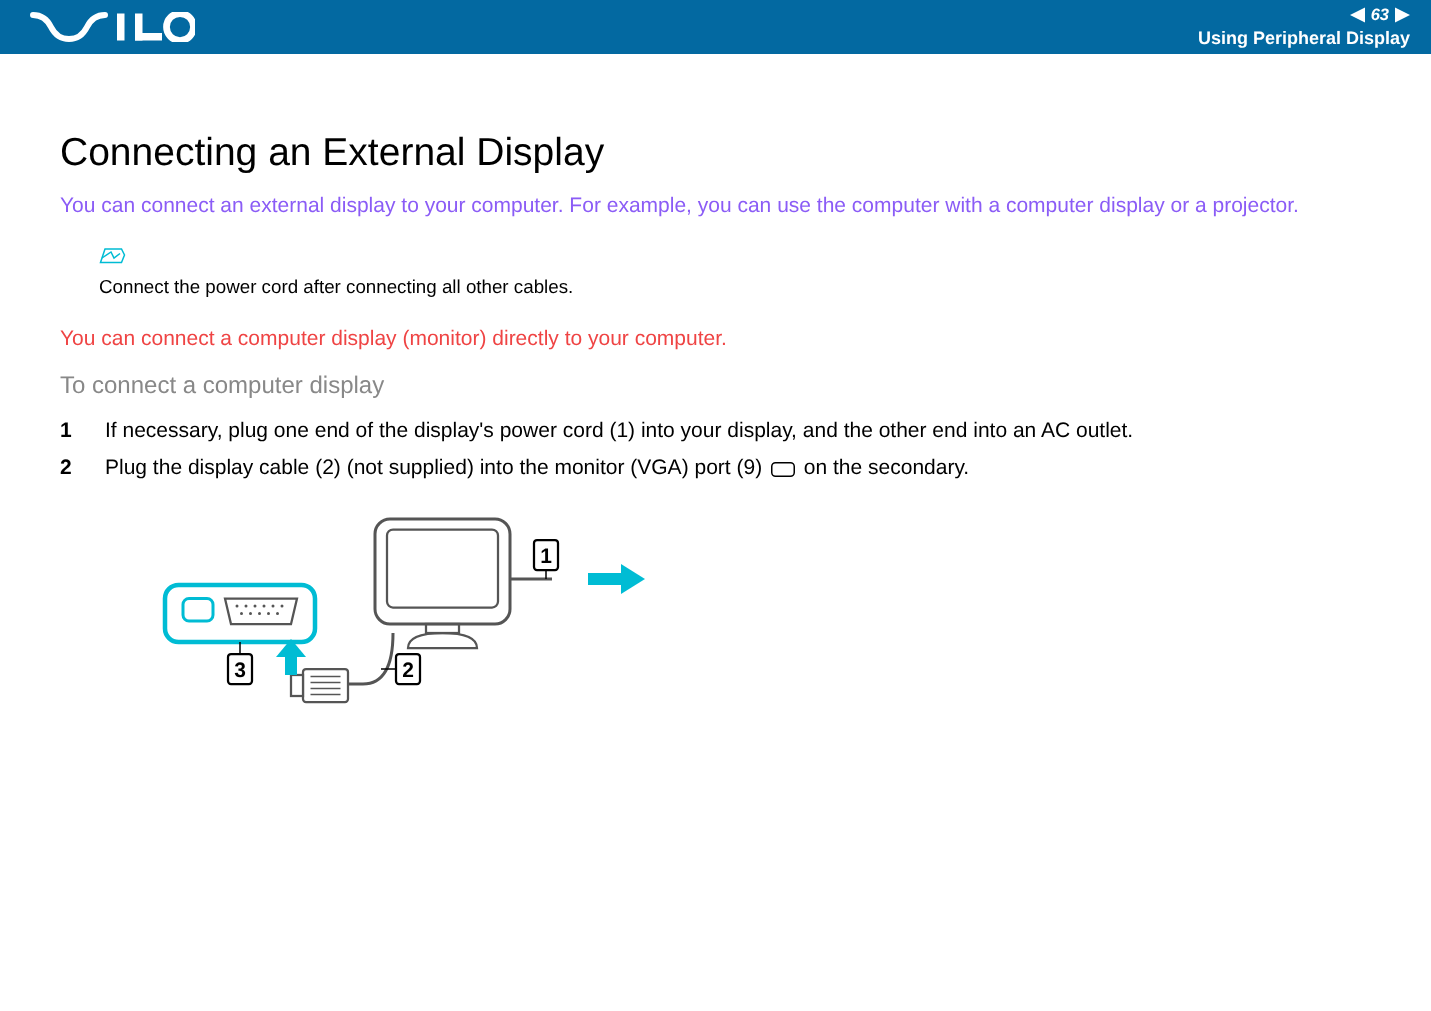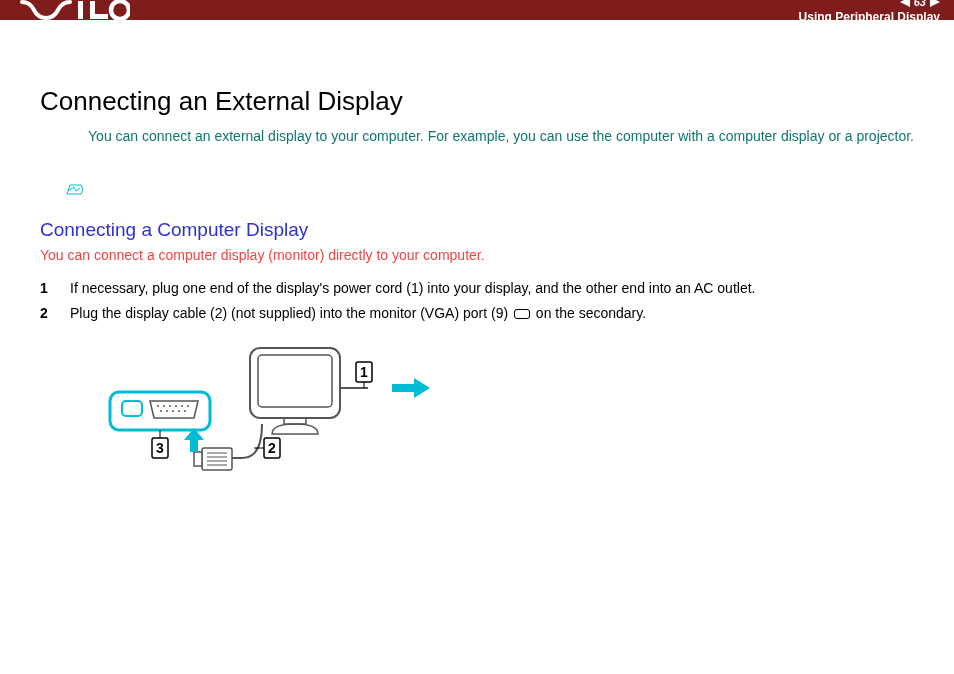--- a/index.html
+++ b/index.html
@@ -8,22 +8,22 @@
       box-sizing: border-box;
     }
     body {
       font-family: Arial, Helvetica, sans-serif;
       background: #fff;
       width: 954px;
       height: 674px;
       overflow: hidden;
     }
     .header {
-      background: #7f1d1d;
-      height: 20px;
+      background: #0369a1;
+      height: 36px;
       display: flex;
       align-items: center;
       justify-content: space-between;
       padding: 0 14px;
       color: #fff;
     }
     .logo {
       display: flex;
       align-items: center;
       gap: 2px;
@@ -54,34 +54,33 @@
     }
     .nav-arrow-left {
       border-width: 5px 10px 5px 0;
       border-color: transparent #fff transparent transparent;
     }
     .nav-arrow-right {
       border-width: 5px 0 5px 10px;
       border-color: transparent transparent transparent #fff;
     }
     .content {
-      padding: 66px 40px 0 40px;
+      padding: 50px 40px 0 40px;
     }
     h1 {
       font-size: 26px;
       font-weight: normal;
       color: #000;
       margin-bottom: 10px;
     }
     .intro {
       font-size: 14px;
       line-height: 1.4;
-      color: #0f766e;
-      margin-bottom: 34px;
-      text-align: right;
+      color: #8b5cf6;
+      margin-bottom: 16px;
     }
     .note-block {
       margin-left: 26px;
       margin-bottom: 18px;
     }
     .note-icon {
       display: inline-block;
       margin-bottom: 2px;
     }
     .note-line {
@@ -168,25 +167,26 @@
   <h1>Connecting an External Display</h1>
   <p class="intro">You can connect an external display to your computer. For example, you can use the computer with a computer display or a projector.</p>
 
   <div class="note-block">
     <span class="note-icon">
       <svg width="18" height="12" viewBox="0 0 18 12">
         <path d="M 1 11 L 4 2 L 15 2 L 17 6 L 15 11 Z" fill="none" stroke="#00bcd4" stroke-width="1"></path>
         <path d="M 2 8 L 8 4 L 10 8 L 14 5" fill="none" stroke="#00bcd4" stroke-width="1"></path>
       </svg>
     </span>
-  </div>
-
-  <h2>Connecting a Computer Display</h2>
+    <p class="note-line">Connect the power cord after connecting all other cables.</p>
+  </div>
+
   <p class="sub-intro">You can connect a computer display (monitor) directly to your computer.</p>
 
+  <h3>To connect a computer display</h3>
 
   <div class="steps">
     <div class="step">
       <span class="step-num">1</span>
       <span class="step-text">If necessary, plug one end of the display's power cord (1) into your display, and the other end into an AC outlet.</span>
     </div>
     <div class="step">
       <span class="step-num">2</span>
       <span class="step-text">
         <span>Plug the display cable (2) (not supplied) into the monitor (VGA) port (9) </span><span class="vga-icon"></span><span> on the secondary.</span>

